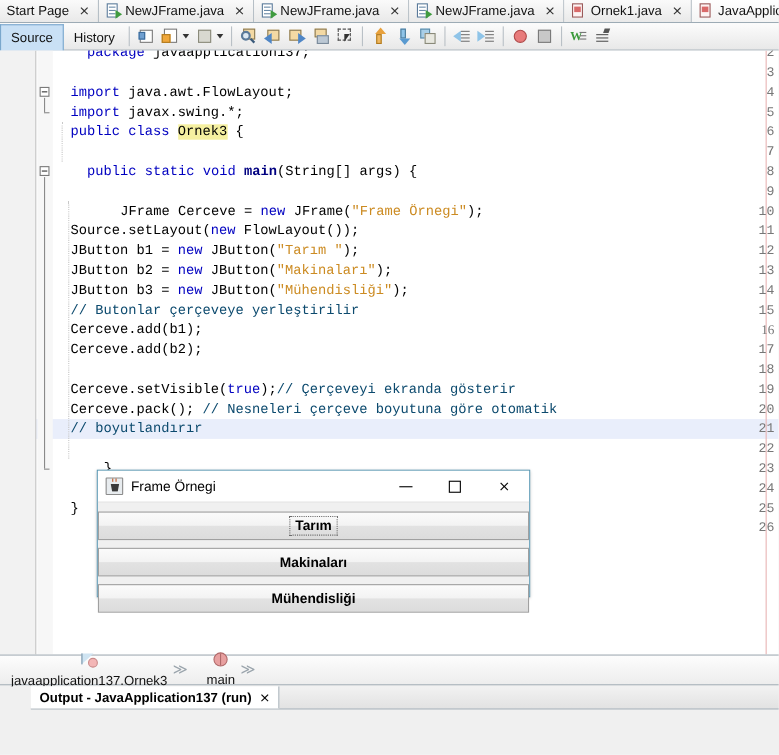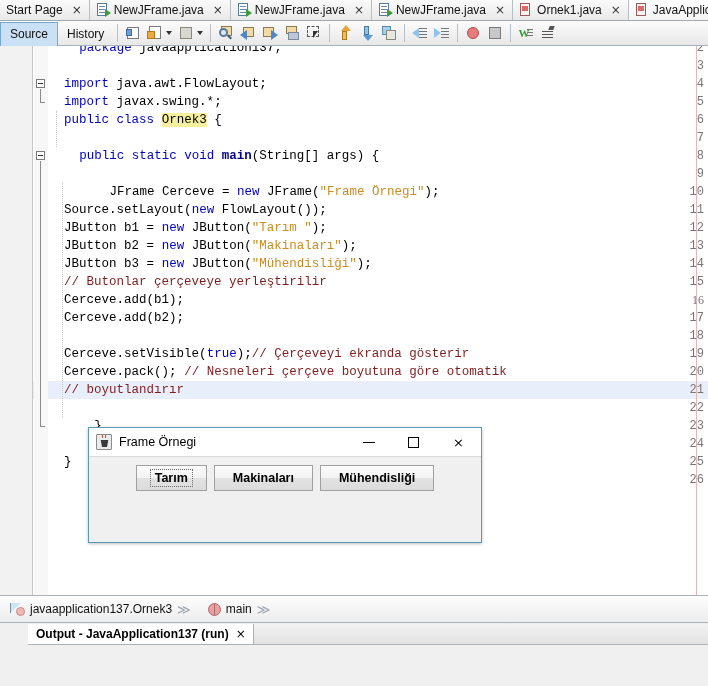--- a/index.html
+++ b/index.html
@@ -119,21 +119,21 @@
     font-size: 12.5px; color: #000; white-space: pre;
   }
   .cl .ind { display: inline-block; }
   .hl-line {
     position: absolute; left: 0; right: 0; height: 18px;
     background: #e9eefb;
   }
   .kw { color: #0000c0; font-weight: normal; }
   .kwb { color: #000080; font-weight: bold; }
   .str { color: #cc8b22; }
-  .cmt { color: #7f1d1d; font-family: Liberation Mono, monospace; }
+  .cmt { color: #0c4a6e; font-family: Liberation Mono, monospace; }
   .hlident { background: #f5f0a0; }
   .marginline {
     position: absolute; top: 0; bottom: 0; width: 1px; background: #e8b4b4;
   }
   .foldmark {
     position: absolute; width: 9px; height: 9px;
     border: 1px solid #7a7a7a; background: #fff;
   }
   .foldmark:before {
     content:''; position:absolute; left:1px; top:3px; width:5px; height:1px; background:#333;
@@ -175,21 +175,21 @@
     font-family: "Liberation Sans", sans-serif;
   }
   .jctrls { margin-left: auto; display: flex; align-items: center; height: 29px; }
   .jctrl {
     width: 45px; height: 29px; display: flex; align-items: center; justify-content: center;
     font-size: 13px; color: #000; font-family: "DejaVu Sans", sans-serif;
   }
   .jmin { width: 12px; height: 1px; background: #000; }
   .jmax { width: 11px; height: 11px; border: 1px solid #000; }
   .jbody { position: relative; height: calc(100% - 29px); background: #f0f0f0; padding-top: 8px; }
-  .jrow { display: flex; justify-content: center; gap: 7px; }
+  .jrow { display: flex; justify-content: center; gap: 7px; flex-direction: column; }
   .jbtn {
     height: 26px; padding: 0 13px;
     background: linear-gradient(#fbfbfb 0%, #f3f3f3 48%, #e2e2e2 52%, #dcdcdc 100%);
     border: 1px solid #a0a0a0;
     font-size: 12.5px; font-weight: bold; color: #000;
     display: flex; align-items: center; justify-content: center;
     font-family: "Liberation Sans", sans-serif;
   }
   .jbtn .foc {
     border: 1px dotted #6b6b6b; padding: 1px 4px;
@@ -197,21 +197,21 @@
   .jbtn.nofocus .foc { border-color: transparent; }
 
   
   .breadcrumb {
     position: absolute; left: 0; top: 595px; width: 708px; height: 28px;
     background: linear-gradient(#fdfdfd, #ededed);
     border-top: 1px solid #a8b2ba;
     border-bottom: 1px solid #a8b2ba;
     display: flex; align-items: center; padding-left: 10px; gap: 5px;
   }
-  .bcitem { display: flex; align-items: center; gap: 5px; font-size: 12px; color: #111; }
+  .bcitem { display: flex; align-items: center; gap: 5px; font-size: 12px; color: #111; flex-direction: column; }
   .bcsep { color: #9aa4ac; font-size: 13px; font-family:"DejaVu Sans", sans-serif; }
   .clsicon { width: 15px; height: 14px; position: relative; }
   .clsicon .tri {
     position:absolute; left:0; top:1px; width:0; height:0;
     border-left:11px solid #cfe4f2; border-bottom:10px solid transparent;
     border-top:0 solid transparent;
   }
   .clsicon .trio {
     position:absolute; left:0; top:1px; width:11px; height:10px;
     border-left:1px solid #7a93a8;

